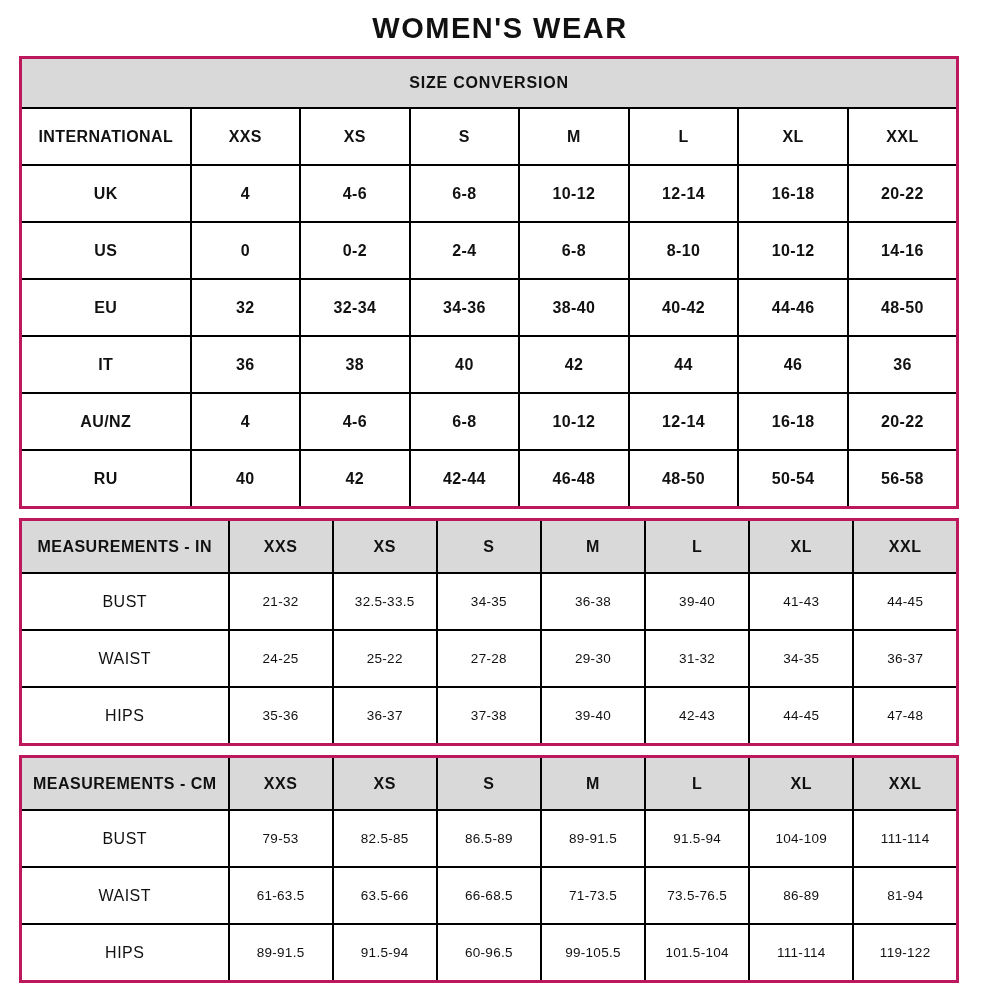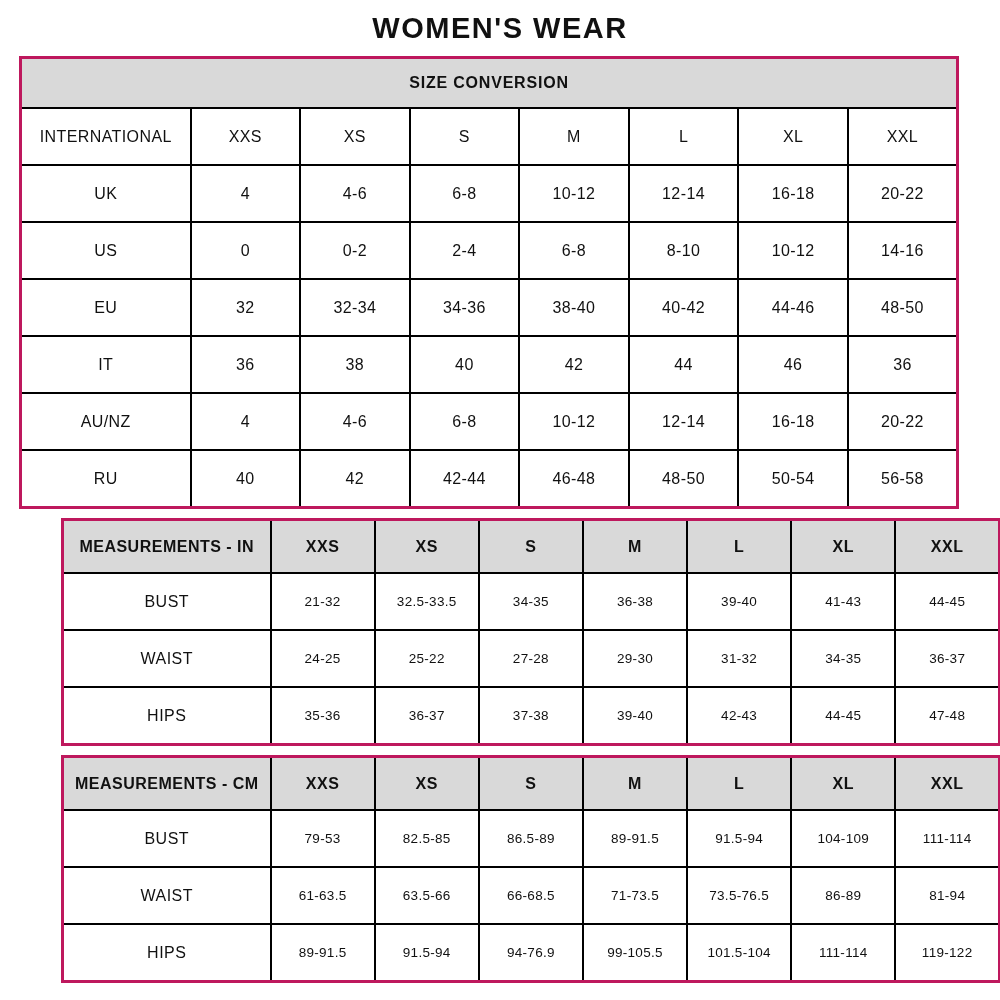--- a/index.html
+++ b/index.html
@@ -45,25 +45,25 @@
   .t1 th.caption {
     height: 48px;
     background: #d9d9d9;
     font-size: 16px;
     font-weight: 700;
     letter-spacing: 0.8px;
   }
   .t1 td {
     height: 55px;
     font-size: 16px;
-    font-weight: 400;
+    font-weight: 700;
     letter-spacing: 0.4px;
   }
   
-  .t2, .t3 { margin-top: 9px; margin-left: 42px; }
+  .t2, .t3 { margin-top: 9px; }
   .t2 col.lbl, .t3 col.lbl { width: 208px; }
   .t2 td, .t3 td { height: 55px; }
   tr.mhdr td {
     height: 51px;
     background: #d9d9d9;
     font-size: 16px;
     font-weight: 700;
     letter-spacing: 0.5px;
   }
   td.rowlabel {
@@ -266,21 +266,21 @@
       <td class="val">66-68.5</td>
       <td class="val">71-73.5</td>
       <td class="val">73.5-76.5</td>
       <td class="val">86-89</td>
       <td class="val">81-94</td>
     </tr>
     <tr>
       <td class="rowlabel">HIPS</td>
       <td class="val">89-91.5</td>
       <td class="val">91.5-94</td>
-      <td class="val">94-76.9</td>
+      <td class="val">60-96.5</td>
       <td class="val">99-105.5</td>
       <td class="val">101.5-104</td>
       <td class="val">111-114</td>
       <td class="val">119-122</td>
     </tr>
   </tbody>
     </table>
 
 </div>
 

